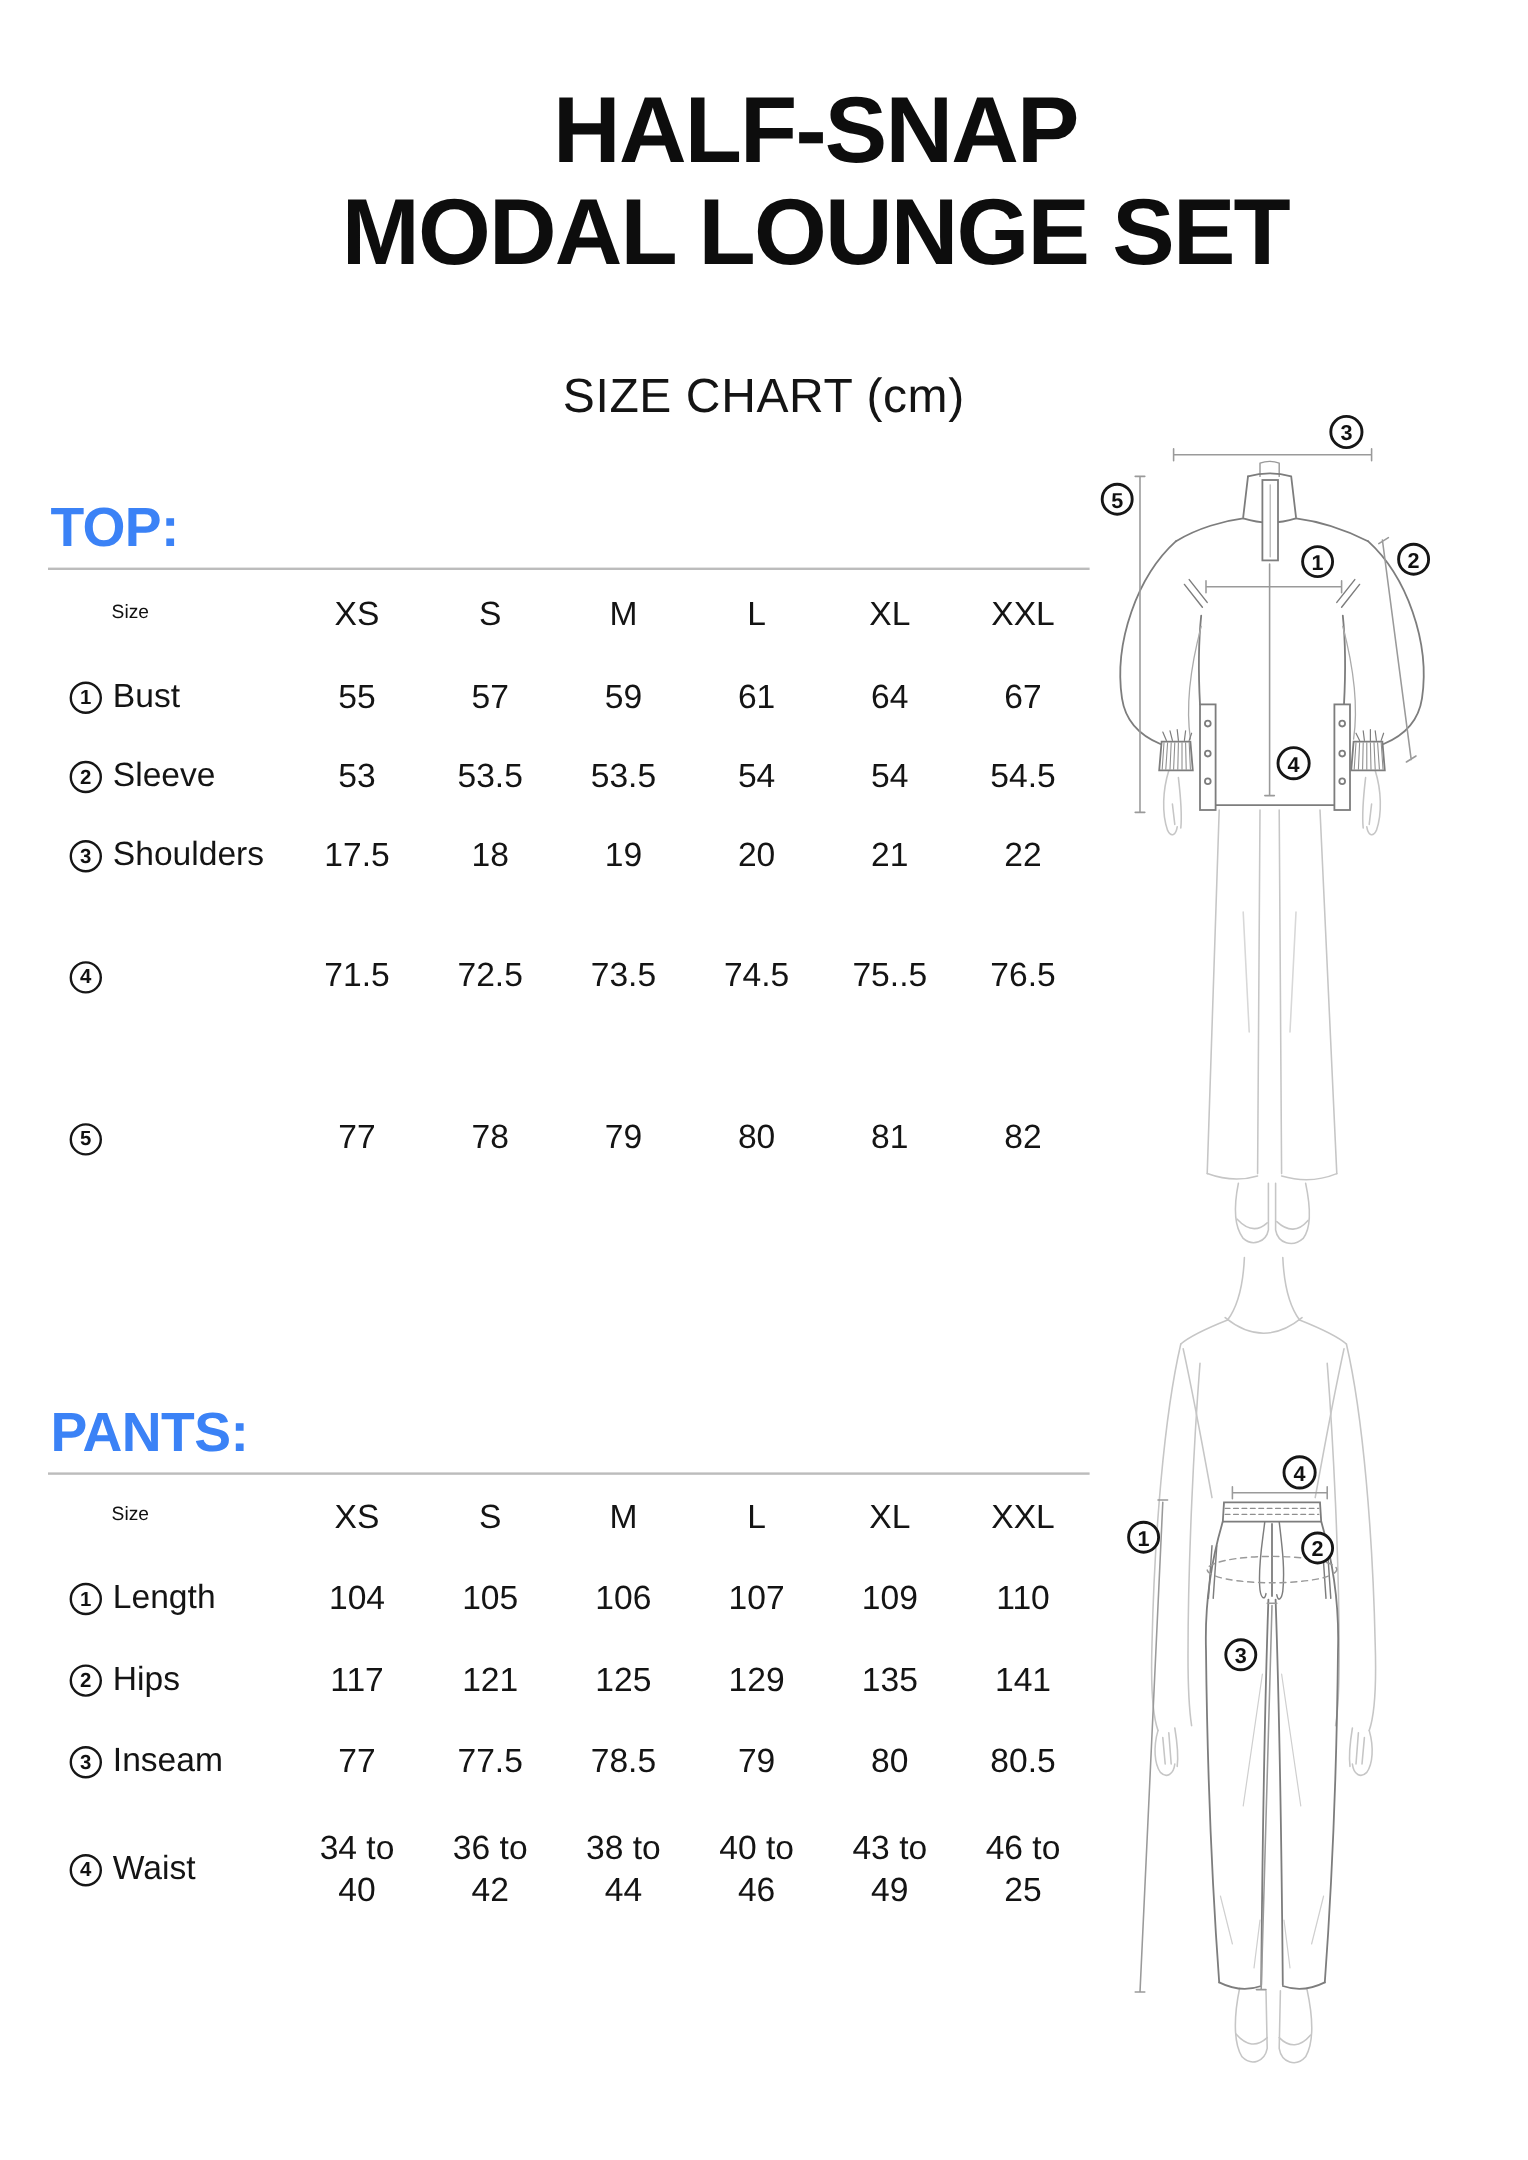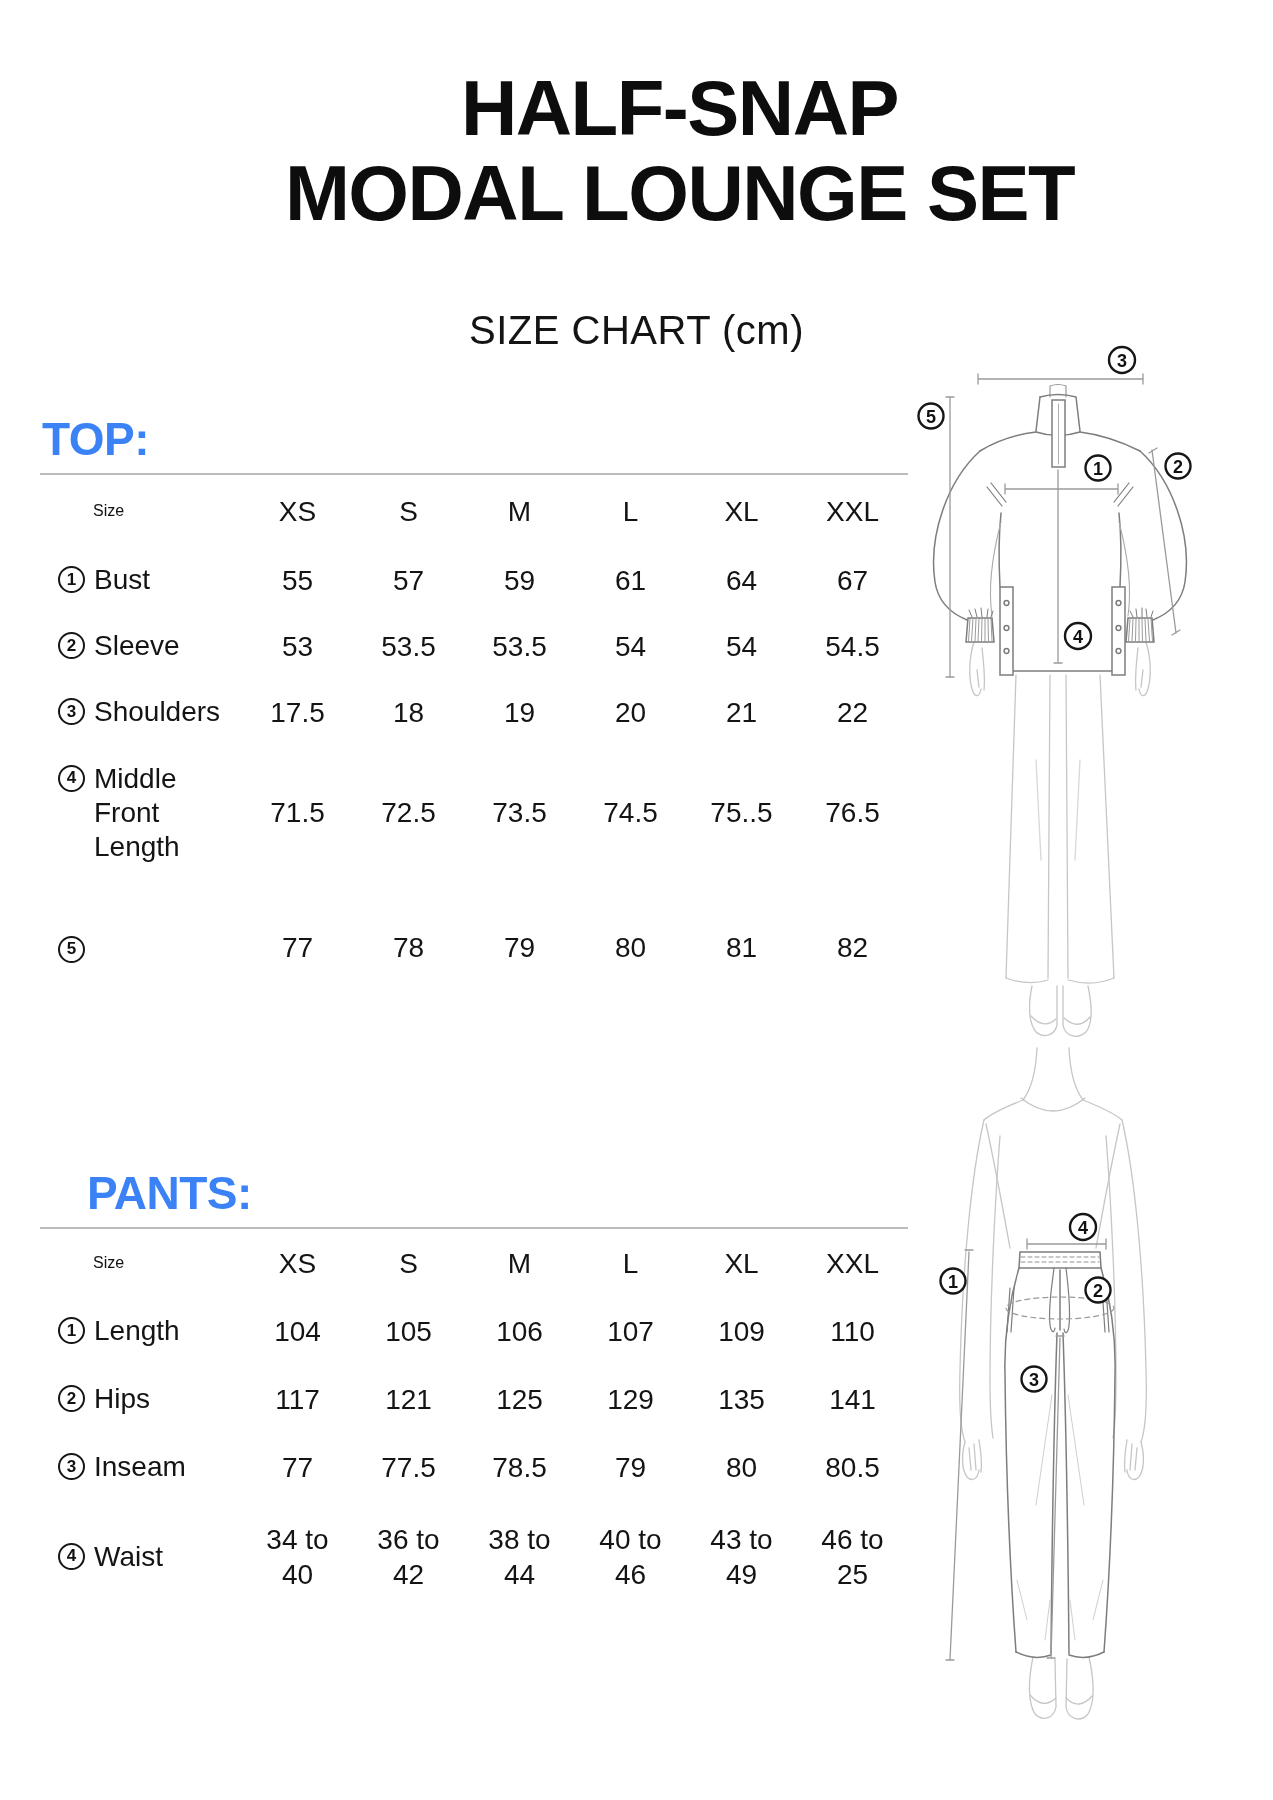--- a/index.html
+++ b/index.html
@@ -7,28 +7,28 @@
           font-family:"Liberation Sans",sans-serif;color:#111;overflow:hidden;}
 
   .title{position:absolute;top:66px;left:0;width:100%;text-align:center;
          font-weight:700;font-size:78px;line-height:85px;letter-spacing:-1.5px;color:#0d0d0d;margin-left:43px;}
   .subtitle{position:absolute;top:308px;left:0;width:100%;text-align:center;
             font-size:40px;font-weight:500;letter-spacing:.5px;color:#141414;}
 
   .sec-heading{position:absolute;left:42px;font-size:46px;font-weight:700;
                letter-spacing:-.5px;color:#3b82f6;}
   #top-heading{top:412px;}
-  #pants-heading{top:1166px;margin-left:45px;}
+  #pants-heading{top:1166px;}
 
   .tbl{position:absolute;left:40px;width:868px;border-top:2px solid #bcbcbc;}
   #top-table{top:473px;}
   #pants-table{top:1227px;}
 
   .row{display:flex;align-items:center;}
-  .label-cell{width:202px;display:flex;align-items:flex-start;
+  .label-cell{width:202px;display:flex;align-items:center;
               padding-left:18px;box-sizing:border-box;}
   .header-row .label-cell{padding-left:53px;}
   .value-cell{width:111px;text-align:center;font-size:28px;color:#141414;}
   .value-cell span{display:inline-block;max-width:86px;line-height:35px;}
   .hdr{font-weight:500;}
   .circ{flex:0 0 27px;width:27px;height:27px;border:2px solid #161616;border-radius:50%;
         font-size:17px;font-weight:600;display:flex;align-items:center;justify-content:center;
         box-sizing:border-box;margin-right:9px;margin-top:3px;color:#111;}
   .row-label{font-size:28px;line-height:34px;max-width:146px;color:#141414;}
 
@@ -94,21 +94,20 @@
         <div class="value-cell"><span>17.5</span></div>
         <div class="value-cell"><span>18</span></div>
         <div class="value-cell"><span>19</span></div>
         <div class="value-cell"><span>20</span></div>
         <div class="value-cell"><span>21</span></div>
         <div class="value-cell"><span>22</span></div>
       </div>
       <div class="row" style="height: 135px;">
         <div class="label-cell">
           <span class="circ">4</span>
-          <span class="row-label">Middle Front Length</span>
         </div>
         <div class="value-cell"><span>71.5</span></div>
         <div class="value-cell"><span>72.5</span></div>
         <div class="value-cell"><span>73.5</span></div>
         <div class="value-cell"><span>74.5</span></div>
         <div class="value-cell"><span>75..5</span></div>
         <div class="value-cell"><span>76.5</span></div>
       </div>
       <div class="row" style="height: 135px;">
         <div class="label-cell">

